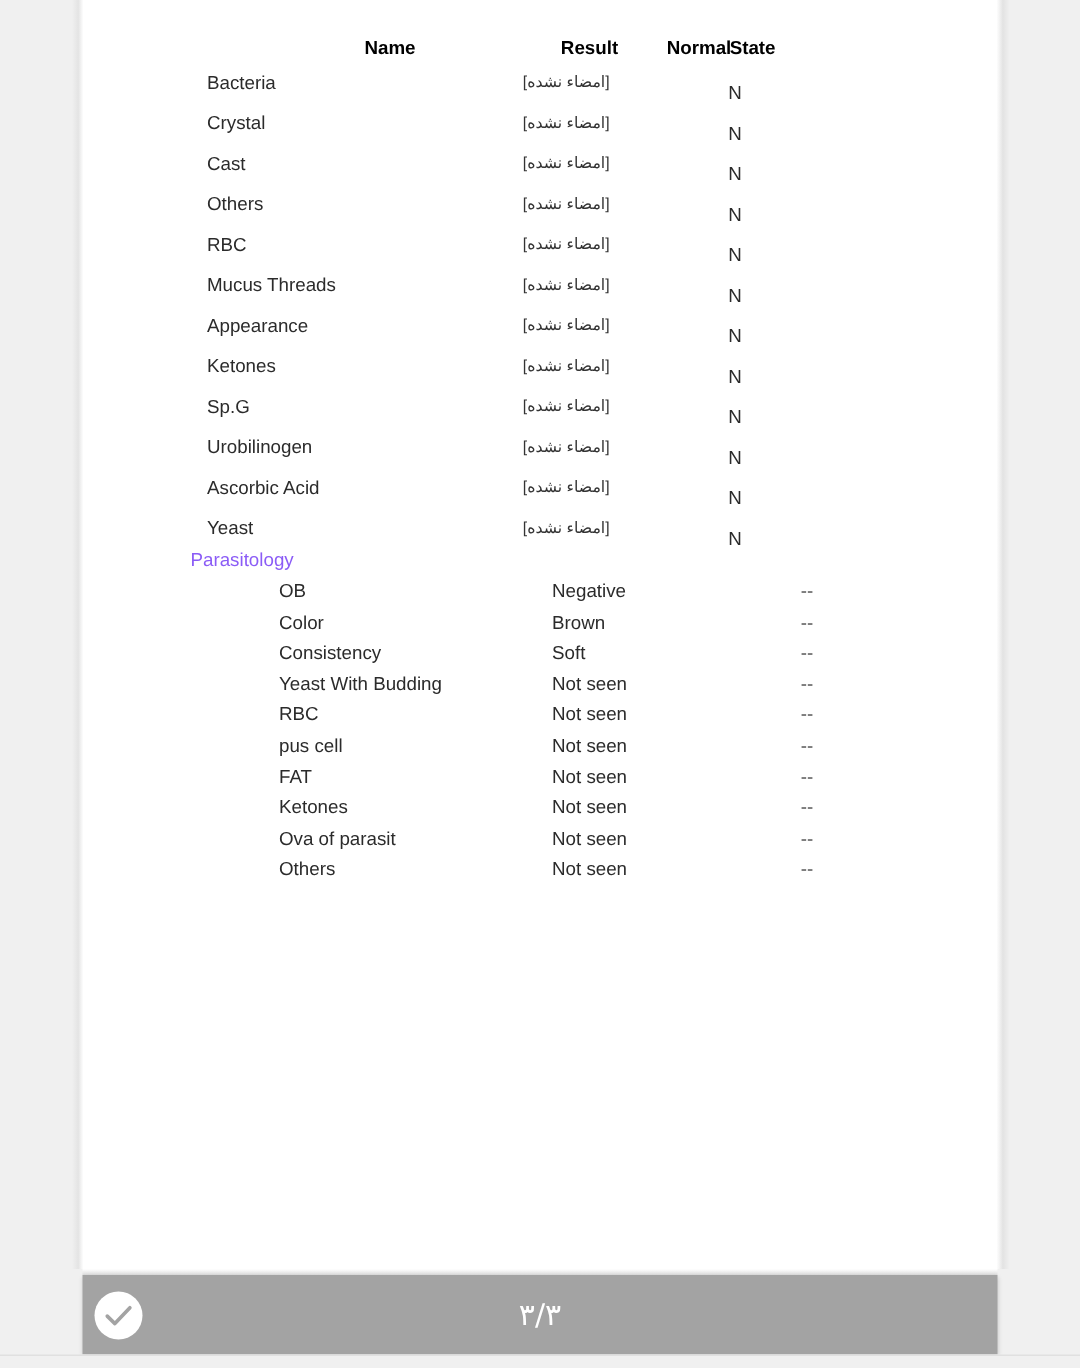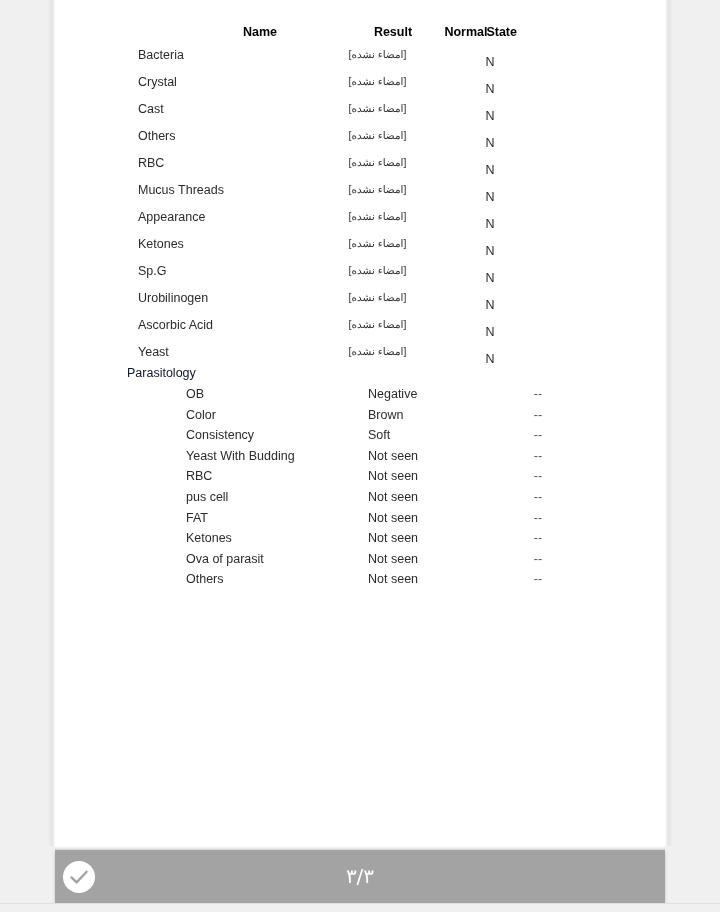--- a/index.html
+++ b/index.html
@@ -122,21 +122,21 @@
                            direction: rtl; font-size: 10.5px; color: #333; }
   .block-urine .c-state  { left: 380px; width: 110px; text-align: center;
                            padding-top: 7px; }
 
   
   .sect-head {
     position: absolute;
     top: 366px;
     left: 72px;
     font-size: 12.5px;
-    color: #0f172a;
+    color: #8b5cf6;
   }
 
   
   .block-para {
     position: absolute;
     top: 387px;
     left: 0;
     width: 610px;
   }
   .block-para .c-name   { left: 83px; }

